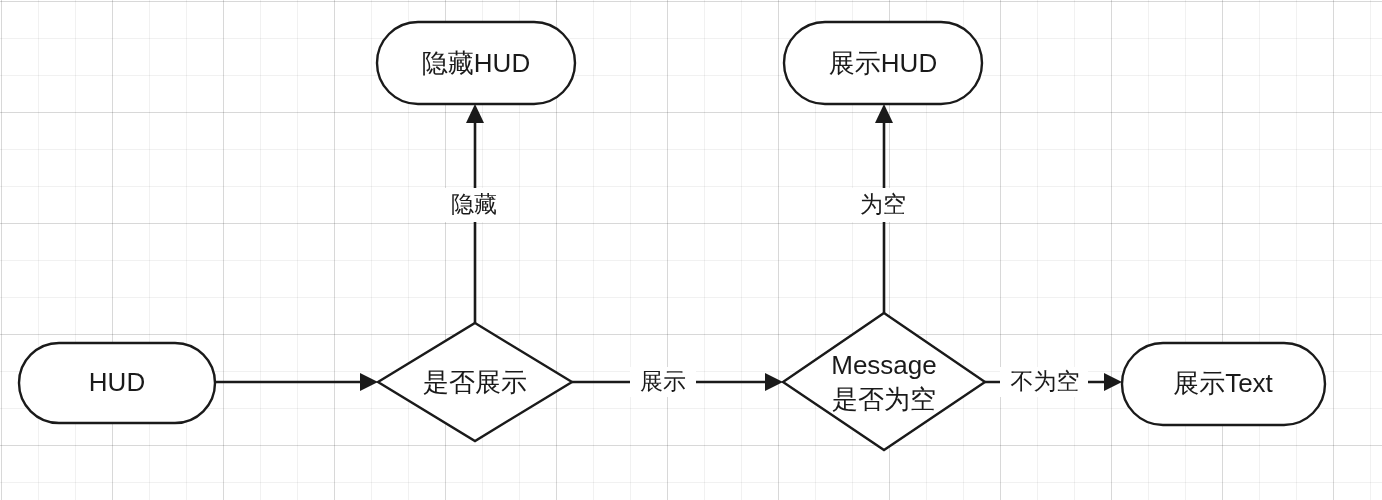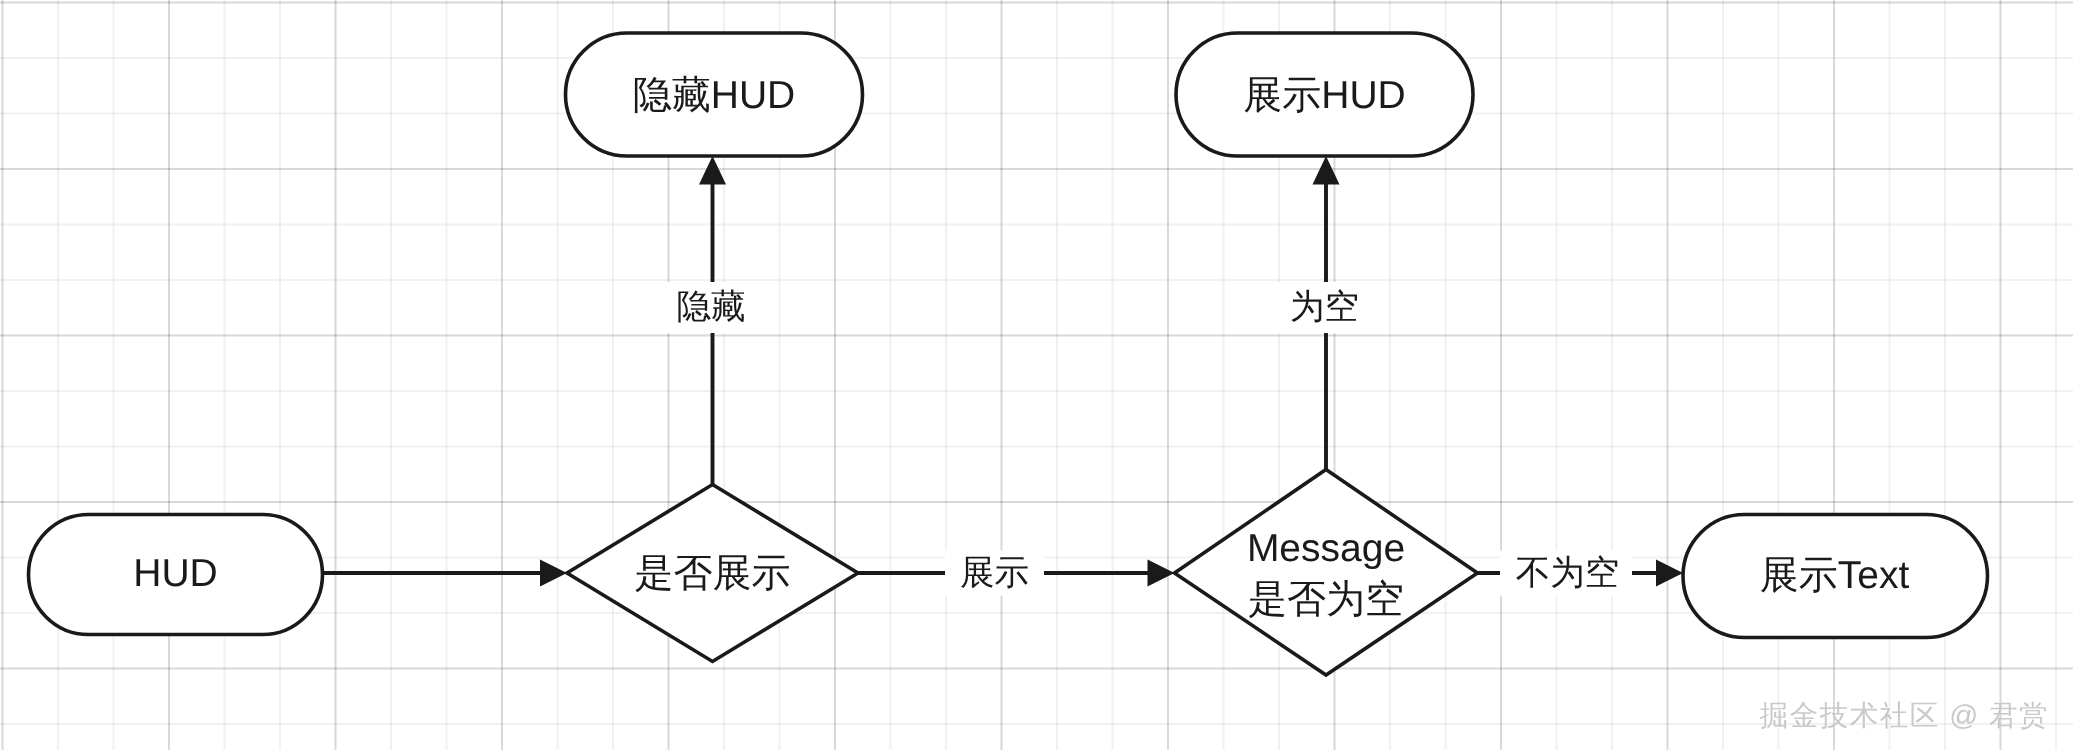--- a/index.html
+++ b/index.html
@@ -142,15 +142,14 @@
     </g>
 
     <g>
       <polygon class="shape" points="884,313 985,382 884,450 783,382"></polygon>
       <text class="node-label" x="884" y="367">Message</text>
       <text class="node-label" x="884" y="401">是否为空</text>
     </g>
 
   </svg>
 
-  <div id="watermark">掘金技术社区 @ 君赏</div>
 
 </div>
 
 </body></html>

